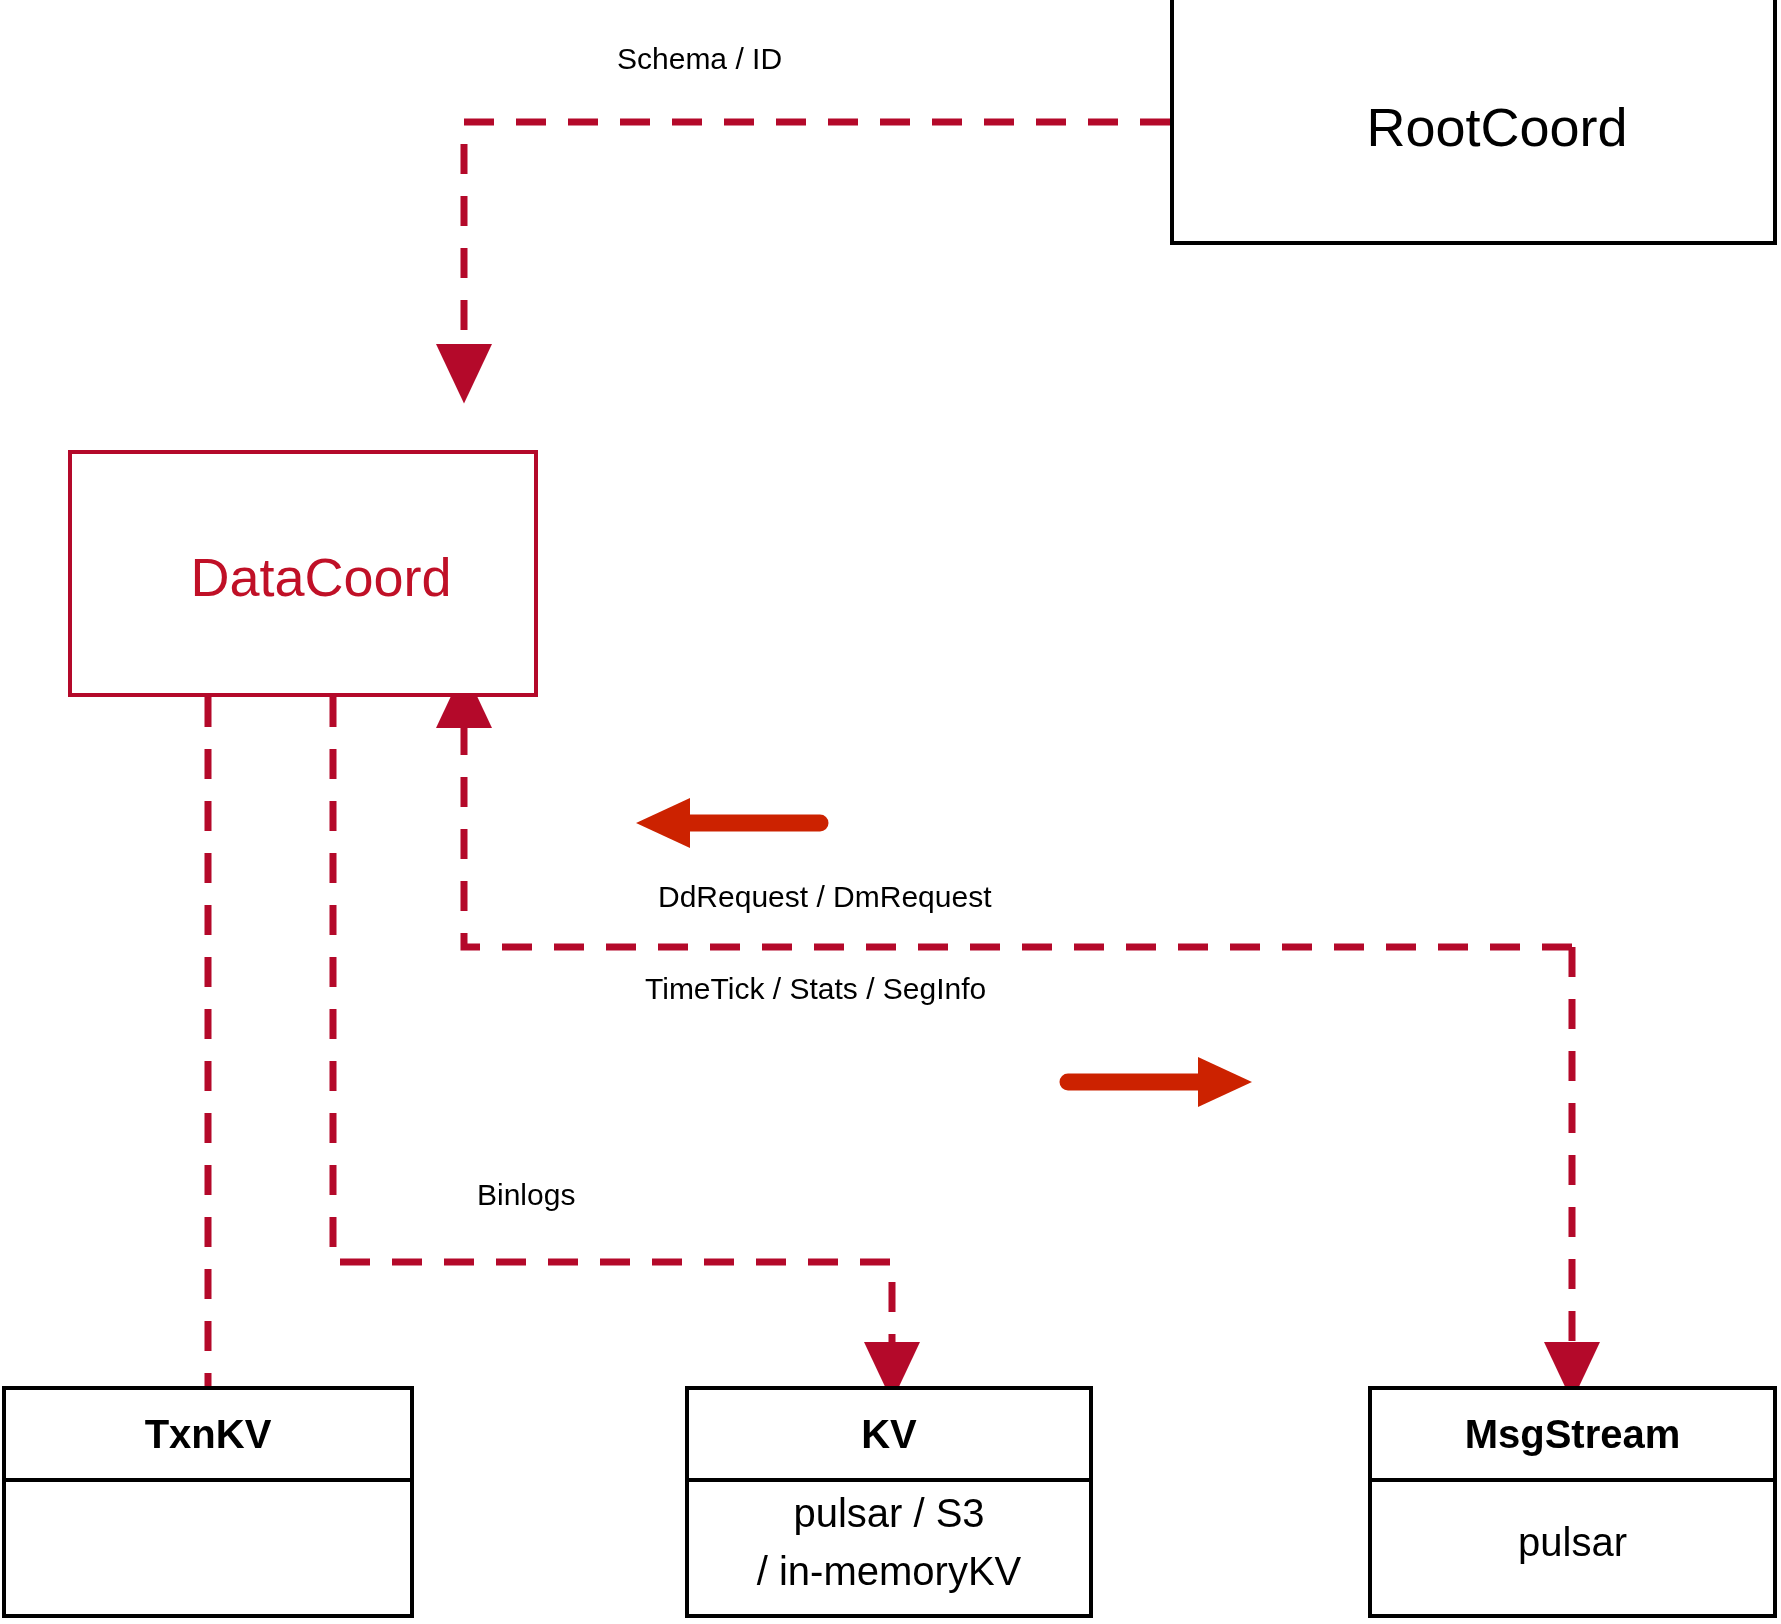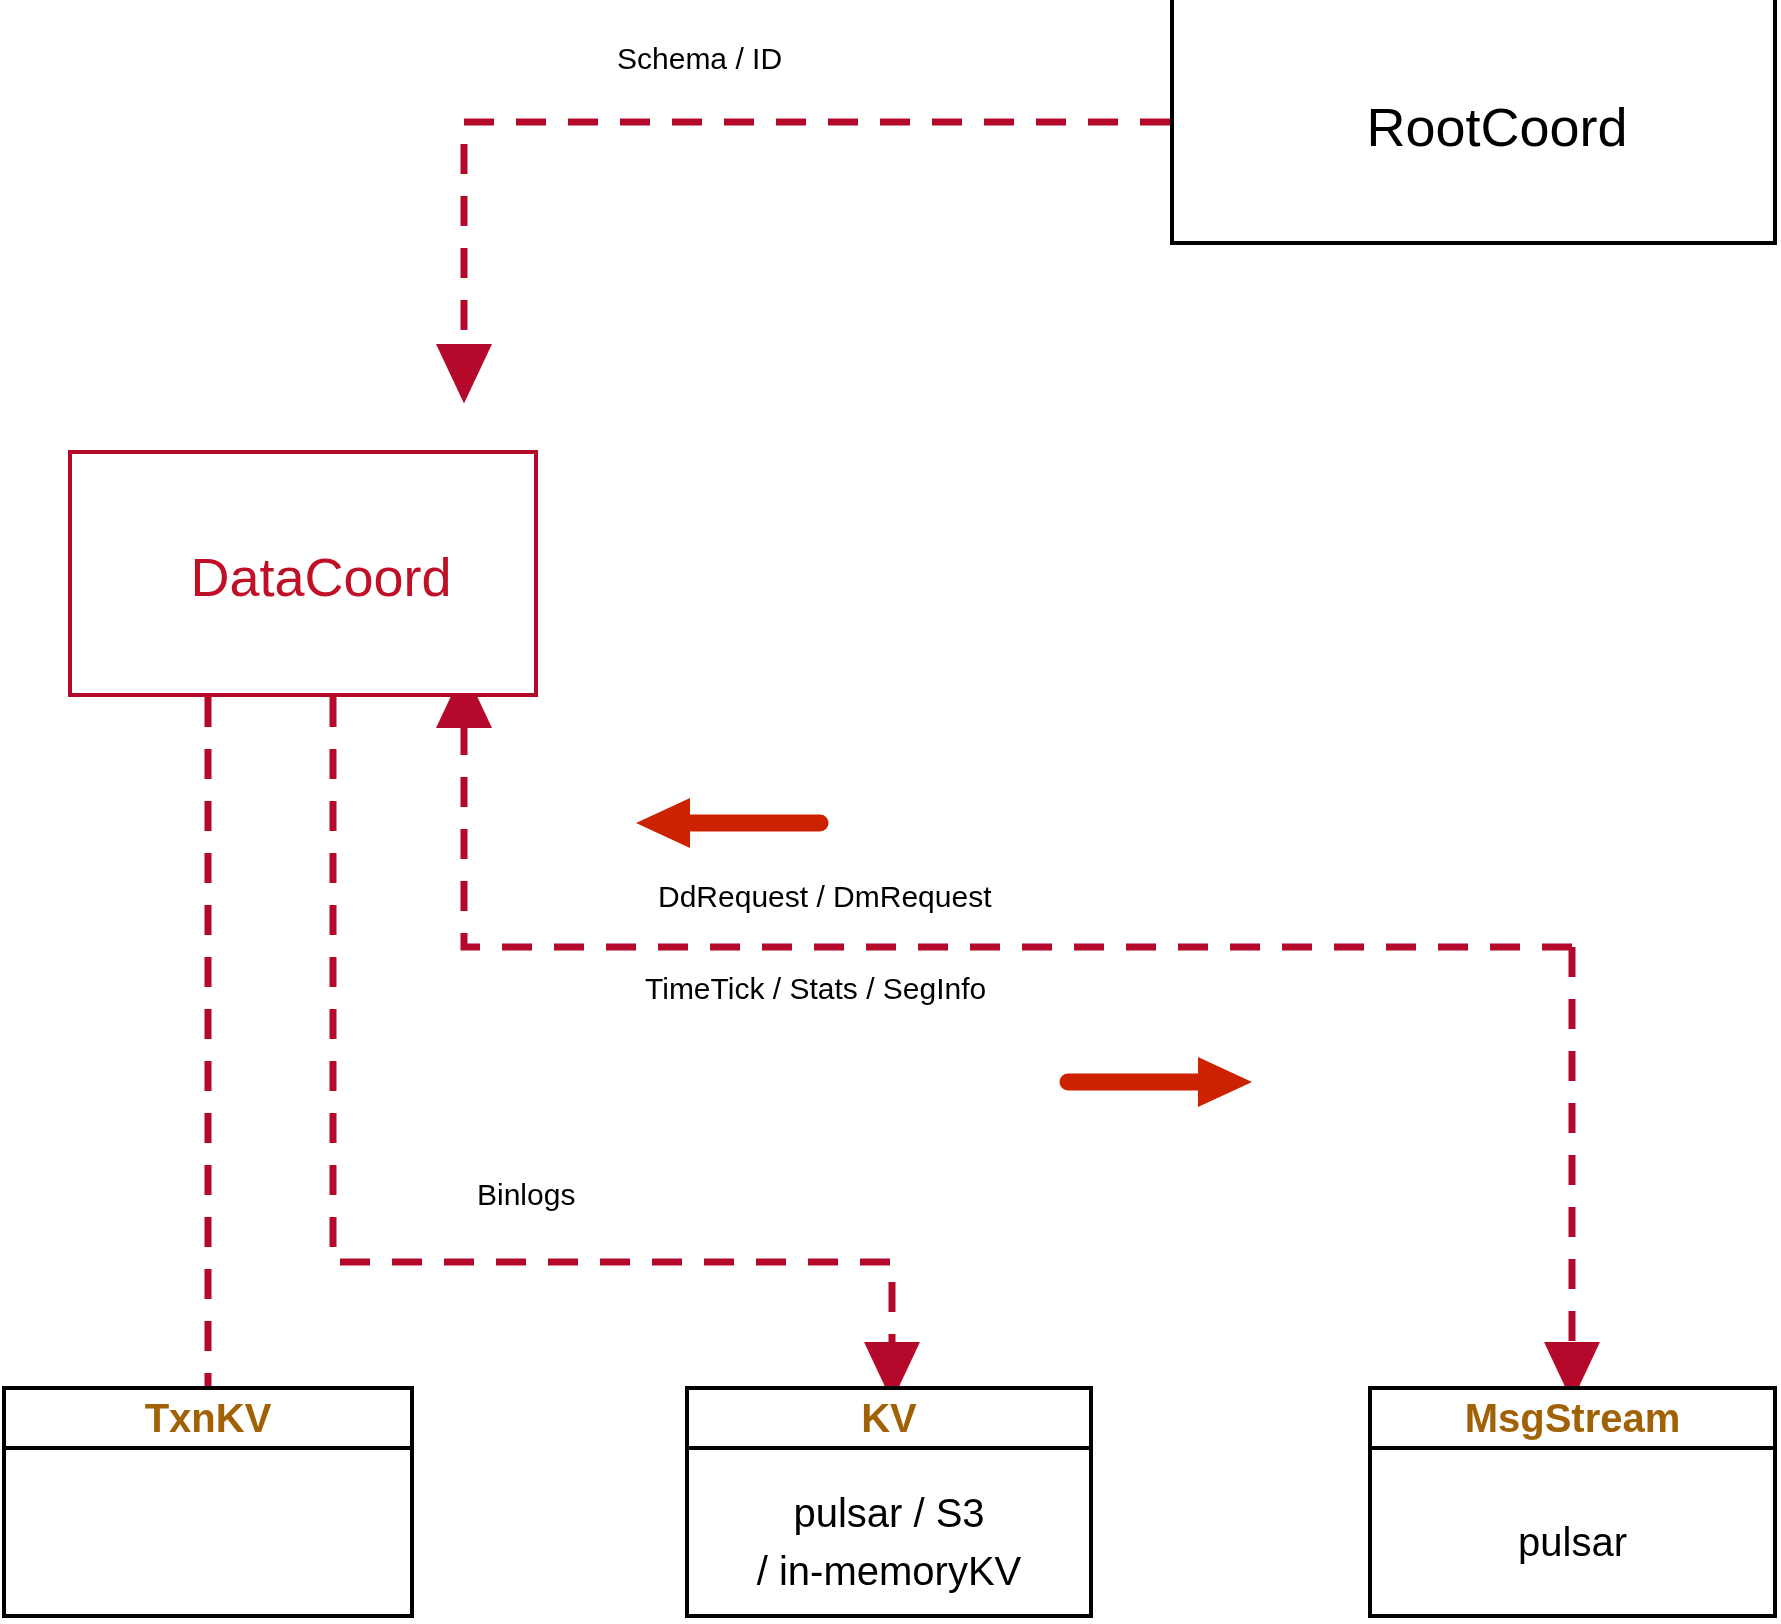--- a/index.html
+++ b/index.html
@@ -49,27 +49,27 @@
     text-align: center;
     font-size: 54px;
     color: #c01027;
     white-space: nowrap;
   }
   .cmp-header {
     position: absolute;
     left: 0;
     right: 0;
     top: 0;
-    height: 60px;
+    height: 92px;
     display: flex;
     align-items: center;
     justify-content: center;
     font-size: 40px;
     font-weight: bold;
-    color: #a16207;
+    color: #000000;
     border-bottom: 4px solid #000000;
     box-sizing: border-box;
   }
   .cmp-body {
     position: absolute;
     left: 0;
     right: 0;
     top: 80px;
     bottom: 0;
     display: flex;

